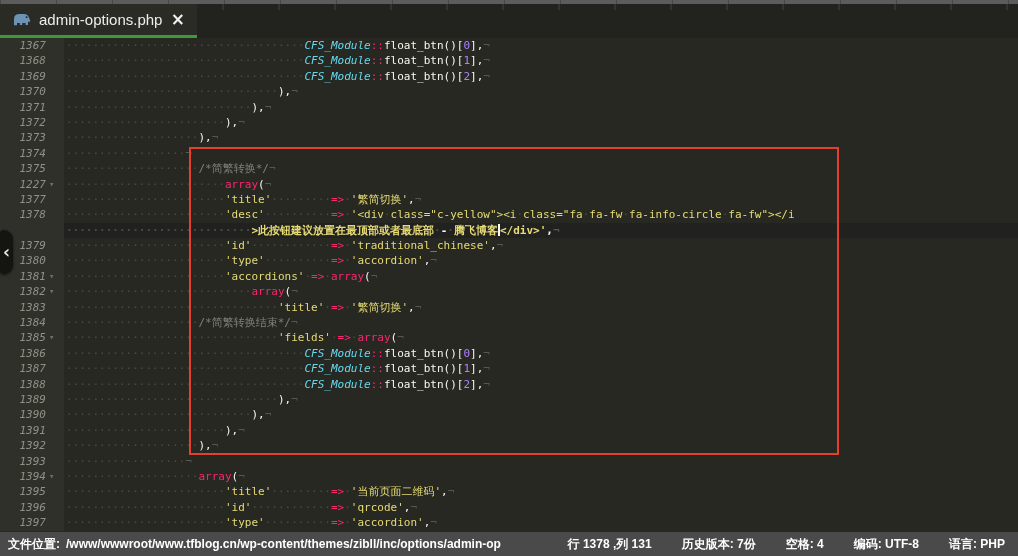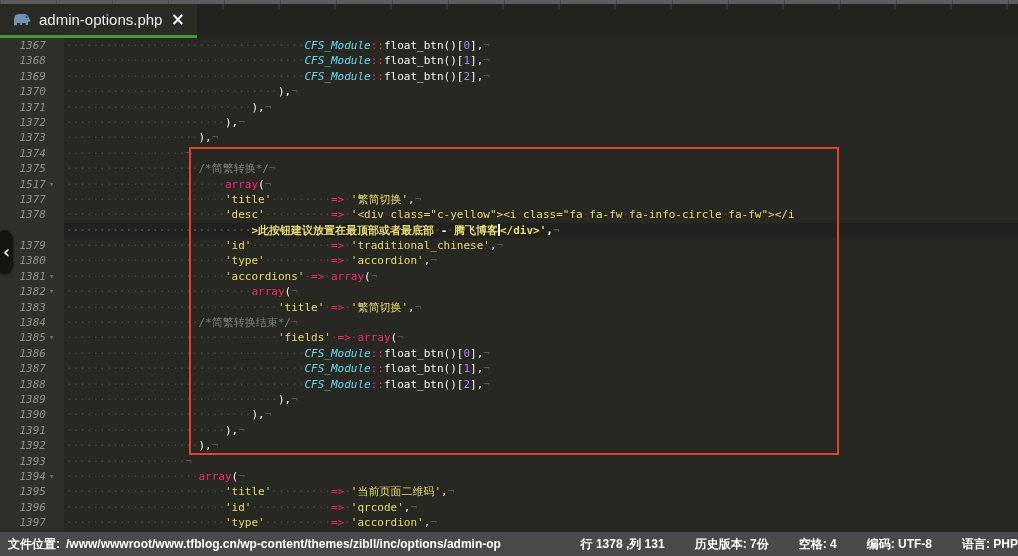--- a/index.html
+++ b/index.html
@@ -30,21 +30,21 @@
   .caret{display:inline-block;width:2px;height:12px;background:#f7f7f7;vertical-align:-2px;}
   
   .redbox{position:absolute;left:189px;top:109px;width:650px;height:308px;border:2px solid #e5402e;box-sizing:border-box;pointer-events:none;}
   
   .handle{position:absolute;left:0;top:192px;width:13px;height:44px;background:#141511;border-radius:4px 10px 10px 4px;box-shadow:0 1px 3px rgba(0,0,0,.6);display:flex;align-items:center;justify-content:center;cursor:pointer;}
   .handle span{color:#e8e8e8;font-size:17px;font-weight:bold;font-family:"DejaVu Sans",sans-serif;line-height:1;}
   
   .statusbar{height:24px;background:#4a4a4a;display:flex;align-items:center;font-family:"Liberation Sans",sans-serif;font-size:12px;font-weight:700;color:#ffffff;}
   .sb-left{display:flex;align-items:center;padding-left:8px;min-width:0;}
   .sb-path{display:inline-block;max-width:440px;overflow:hidden;white-space:nowrap;margin-left:6px;}
-  .sb-right{margin-left:auto;display:flex;align-items:center;column-gap:30px;padding-right:0;white-space:nowrap;}
+  .sb-right{margin-left:auto;display:flex;align-items:center;column-gap:30px;padding-right:13px;white-space:nowrap;}
 </style>
 </head>
 <body>
 
 <div class="screen">
 
   <div class="ruler"></div>
 
   <div class="tabbar">
     <div class="tab">
@@ -63,21 +63,21 @@
     <div id="codelines">
         <div class="row"><span class="gut">1367</span><span class="fold"></span><span class="code"><span class="ws">····································</span><span class="cls">CFS_Module</span><span class="op">::</span><span class="pl">float_btn()[</span><span class="num">0</span><span class="pl">],</span><span class="nl">¬</span></span></div>
         <div class="row"><span class="gut">1368</span><span class="fold"></span><span class="code"><span class="ws">····································</span><span class="cls">CFS_Module</span><span class="op">::</span><span class="pl">float_btn()[</span><span class="num">1</span><span class="pl">],</span><span class="nl">¬</span></span></div>
         <div class="row"><span class="gut">1369</span><span class="fold"></span><span class="code"><span class="ws">····································</span><span class="cls">CFS_Module</span><span class="op">::</span><span class="pl">float_btn()[</span><span class="num">2</span><span class="pl">],</span><span class="nl">¬</span></span></div>
         <div class="row"><span class="gut">1370</span><span class="fold"></span><span class="code"><span class="ws">································</span><span class="pl">),</span><span class="nl">¬</span></span></div>
         <div class="row"><span class="gut">1371</span><span class="fold"></span><span class="code"><span class="ws">····························</span><span class="pl">),</span><span class="nl">¬</span></span></div>
         <div class="row"><span class="gut">1372</span><span class="fold"></span><span class="code"><span class="ws">························</span><span class="pl">),</span><span class="nl">¬</span></span></div>
         <div class="row"><span class="gut">1373</span><span class="fold"></span><span class="code"><span class="ws">····················</span><span class="pl">),</span><span class="nl">¬</span></span></div>
         <div class="row"><span class="gut">1374</span><span class="fold"></span><span class="code"><span class="ws">··················</span><span class="nl">¬</span></span></div>
         <div class="row"><span class="gut">1375</span><span class="fold"></span><span class="code"><span class="ws">····················</span><span class="cm">/*简繁转换*/</span><span class="nl">¬</span></span></div>
-        <div class="row"><span class="gut">1517</span><span class="fold">▾</span><span class="code"><span class="ws">························</span><span class="op">array</span><span class="pl">(</span><span class="nl">¬</span></span></div>
+        <div class="row"><span class="gut">1227</span><span class="fold">▾</span><span class="code"><span class="ws">························</span><span class="op">array</span><span class="pl">(</span><span class="nl">¬</span></span></div>
         <div class="row"><span class="gut">1377</span><span class="fold"></span><span class="code"><span class="ws">························</span><span class="str">'title'</span><span class="ws">·········</span><span class="op">=&gt;</span><span class="ws">·</span><span class="str">'繁简切换'</span><span class="pl">,</span><span class="nl">¬</span></span></div>
         <div class="row"><span class="gut">1378</span><span class="fold"></span><span class="code"><span class="ws">························</span><span class="str">'desc'</span><span class="ws">··········</span><span class="op">=&gt;</span><span class="ws">·</span><span class="str">'&lt;div</span><span class="ws">·</span><span class="str">class="c-yellow"&gt;&lt;i</span><span class="ws">·</span><span class="str">class="fa</span><span class="ws">·</span><span class="str">fa-fw</span><span class="ws">·</span><span class="str">fa-info-circle</span><span class="ws">·</span><span class="str">fa-fw"&gt;&lt;/i</span></span></div>
         <div class="row cur"><span class="gut"></span><span class="fold"></span><span class="code"><span class="ws">····························</span><span class="str">&gt;此按钮建议放置在最顶部或者最底部</span><span class="ws">·</span><span class="pl">-</span><span class="ws">·</span><span class="str">腾飞博客</span><span class="caret"></span><span class="str">&lt;/div&gt;'</span><span class="pl">,</span><span class="nl">¬</span></span></div>
         <div class="row"><span class="gut">1379</span><span class="fold"></span><span class="code"><span class="ws">························</span><span class="str">'id'</span><span class="ws">············</span><span class="op">=&gt;</span><span class="ws">·</span><span class="str">'traditional_chinese'</span><span class="pl">,</span><span class="nl">¬</span></span></div>
         <div class="row"><span class="gut">1380</span><span class="fold"></span><span class="code"><span class="ws">························</span><span class="str">'type'</span><span class="ws">··········</span><span class="op">=&gt;</span><span class="ws">·</span><span class="str">'accordion'</span><span class="pl">,</span><span class="nl">¬</span></span></div>
         <div class="row"><span class="gut">1381</span><span class="fold">▾</span><span class="code"><span class="ws">························</span><span class="str">'accordions'</span><span class="ws">·</span><span class="op">=&gt;</span><span class="ws">·</span><span class="op">array</span><span class="pl">(</span><span class="nl">¬</span></span></div>
         <div class="row"><span class="gut">1382</span><span class="fold">▾</span><span class="code"><span class="ws">····························</span><span class="op">array</span><span class="pl">(</span><span class="nl">¬</span></span></div>
         <div class="row"><span class="gut">1383</span><span class="fold"></span><span class="code"><span class="ws">································</span><span class="str">'title'</span><span class="ws">·</span><span class="op">=&gt;</span><span class="ws">·</span><span class="str">'繁简切换'</span><span class="pl">,</span><span class="nl">¬</span></span></div>
         <div class="row"><span class="gut">1384</span><span class="fold"></span><span class="code"><span class="ws">····················</span><span class="cm">/*简繁转换结束*/</span><span class="nl">¬</span></span></div>
         <div class="row"><span class="gut">1385</span><span class="fold">▾</span><span class="code"><span class="ws">································</span><span class="str">'fields'</span><span class="ws">·</span><span class="op">=&gt;</span><span class="ws">·</span><span class="op">array</span><span class="pl">(</span><span class="nl">¬</span></span></div>

